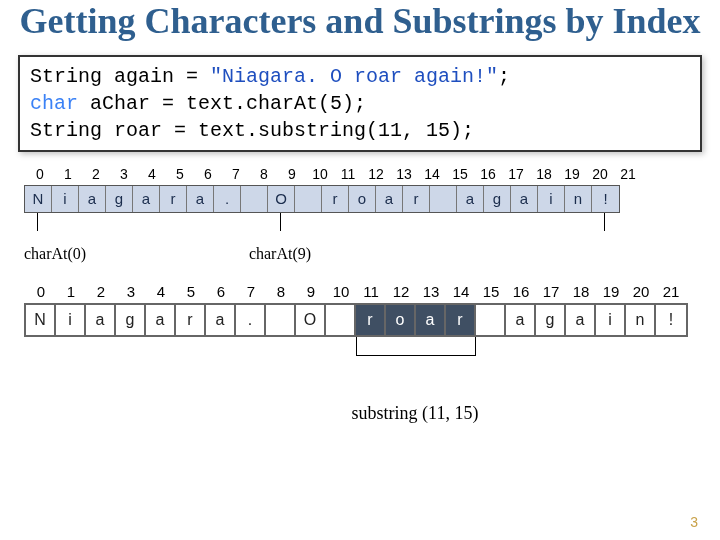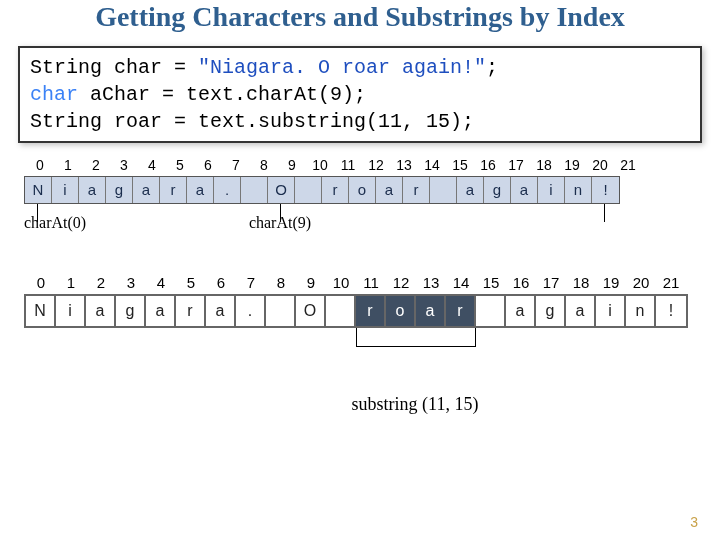--- a/index.html
+++ b/index.html
@@ -13,21 +13,21 @@
   }
   .slide {
     width: 720px;
     height: 540px;
     position: relative;
     box-sizing: border-box;
     padding: 0 14px;
   }
   .title {
     color: #2f5f8f;
-    font-size: 28px;
+    font-size: 36px;
     text-align: center;
     line-height: 1.2;
     margin: 0 0 12px 0;
     padding-top: 0;
   }
   .code-box {
     border: 2px solid #333;
     background: #fff;
     padding: 6px 10px;
     font-family: "Courier New", monospace;
@@ -94,21 +94,21 @@
   .idx-row.big .idx-cell { width: 30px; font-size: 15px; }
 
   .annot-row {
     position: relative;
     height: 52px;
     font-family: "Times New Roman", serif;
     font-size: 16px;
   }
   .annot {
     position: absolute;
-    top: 10px;
+    top: 32px;
     white-space: nowrap;
   }
   .tick {
     position: absolute;
     top: 0;
     width: 1px;
     height: 18px;
     background: #000;
   }
   .brack {
@@ -132,24 +132,24 @@
 </style>
 </head>
 <body>
 
 <div class="slide">
 
   <h1 class="title">Getting Characters and Substrings by Index</h1>
 
   <div class="code-box">
     <div>
-      <span>String char = </span><span class="str">"Niagara. O roar again!"</span><span>;</span>
+      <span>String again = </span><span class="str">"Niagara. O roar again!"</span><span>;</span>
     </div>
     <div>
-      <span class="kw-char">char</span><span> aChar = text.charAt(9);</span>
+      <span class="kw-char">char</span><span> aChar = text.charAt(5);</span>
     </div>
     <div>String roar = text.substring(11, 15);</div>
   </div>
 
   <div class="diagram">
     <div class="idx-row" id="idx1">
         <div class="idx-cell">0</div>
         <div class="idx-cell">1</div>
         <div class="idx-cell">2</div>
         <div class="idx-cell">3</div>

